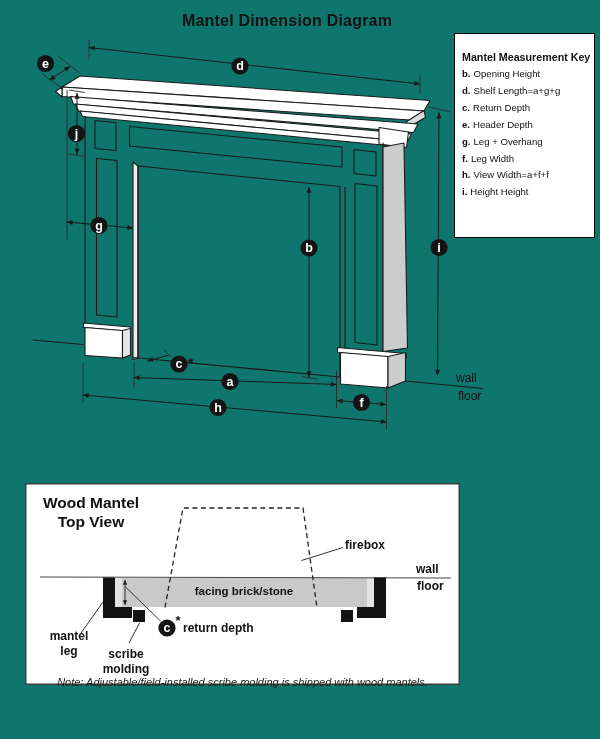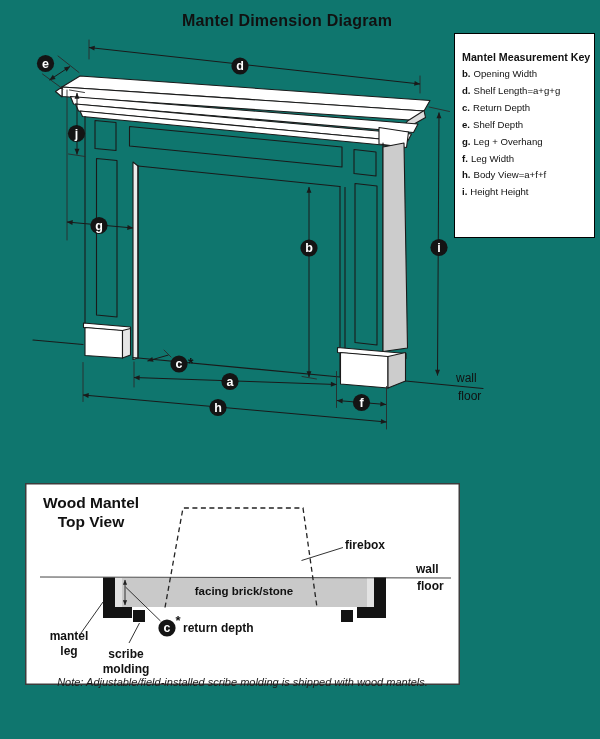--- a/index.html
+++ b/index.html
@@ -161,27 +161,27 @@
         <text class="dimletter" x="361.5" y="406.8">f</text>
       </g>
     </g>
 
     <text class="wf" x="456" y="382">wall</text>
     <text class="wf" x="458" y="400">floor</text>
   </svg>
 
   <div class="keybox">
     <div class="keybox-title">Mantel Measurement Key</div>
-    <div class="keyrow"><b>b.</b><span>Opening Width</span></div>
+    <div class="keyrow"><b>b.</b><span>Opening Height</span></div>
     <div class="keyrow"><b>d.</b><span>Shelf Length=a+g+g</span></div>
     <div class="keyrow"><b>c.</b><span>Return Depth</span></div>
-    <div class="keyrow"><b>e.</b><span>Shelf Depth</span></div>
+    <div class="keyrow"><b>e.</b><span>Header Depth</span></div>
     <div class="keyrow"><b>g.</b><span>Leg + Overhang</span></div>
     <div class="keyrow"><b>f.</b><span>Leg Width</span></div>
-    <div class="keyrow"><b>h.</b><span>Body View=a+f+f</span></div>
+    <div class="keyrow"><b>h.</b><span>View Width=a+f+f</span></div>
     <div class="keyrow"><b>i.</b><span>Height Height</span></div>
   </div>
 
   <svg class="topview" width="435" height="202" viewBox="0 0 435 202">
     <rect x="0.75" y="0.75" width="433.5" height="200.5" fill="#ffffff" stroke="#3c3c3c" stroke-width="1.5"></rect>
 
     <text x="66" y="25" text-anchor="middle" font-size="15.5" font-weight="bold" fill="#111">Wood Mantel</text>
     <text x="66" y="44" text-anchor="middle" font-size="15.5" font-weight="bold" fill="#111">Top View</text>
 
     <rect x="97" y="95" width="245" height="29" fill="#c9c9c9"></rect>

